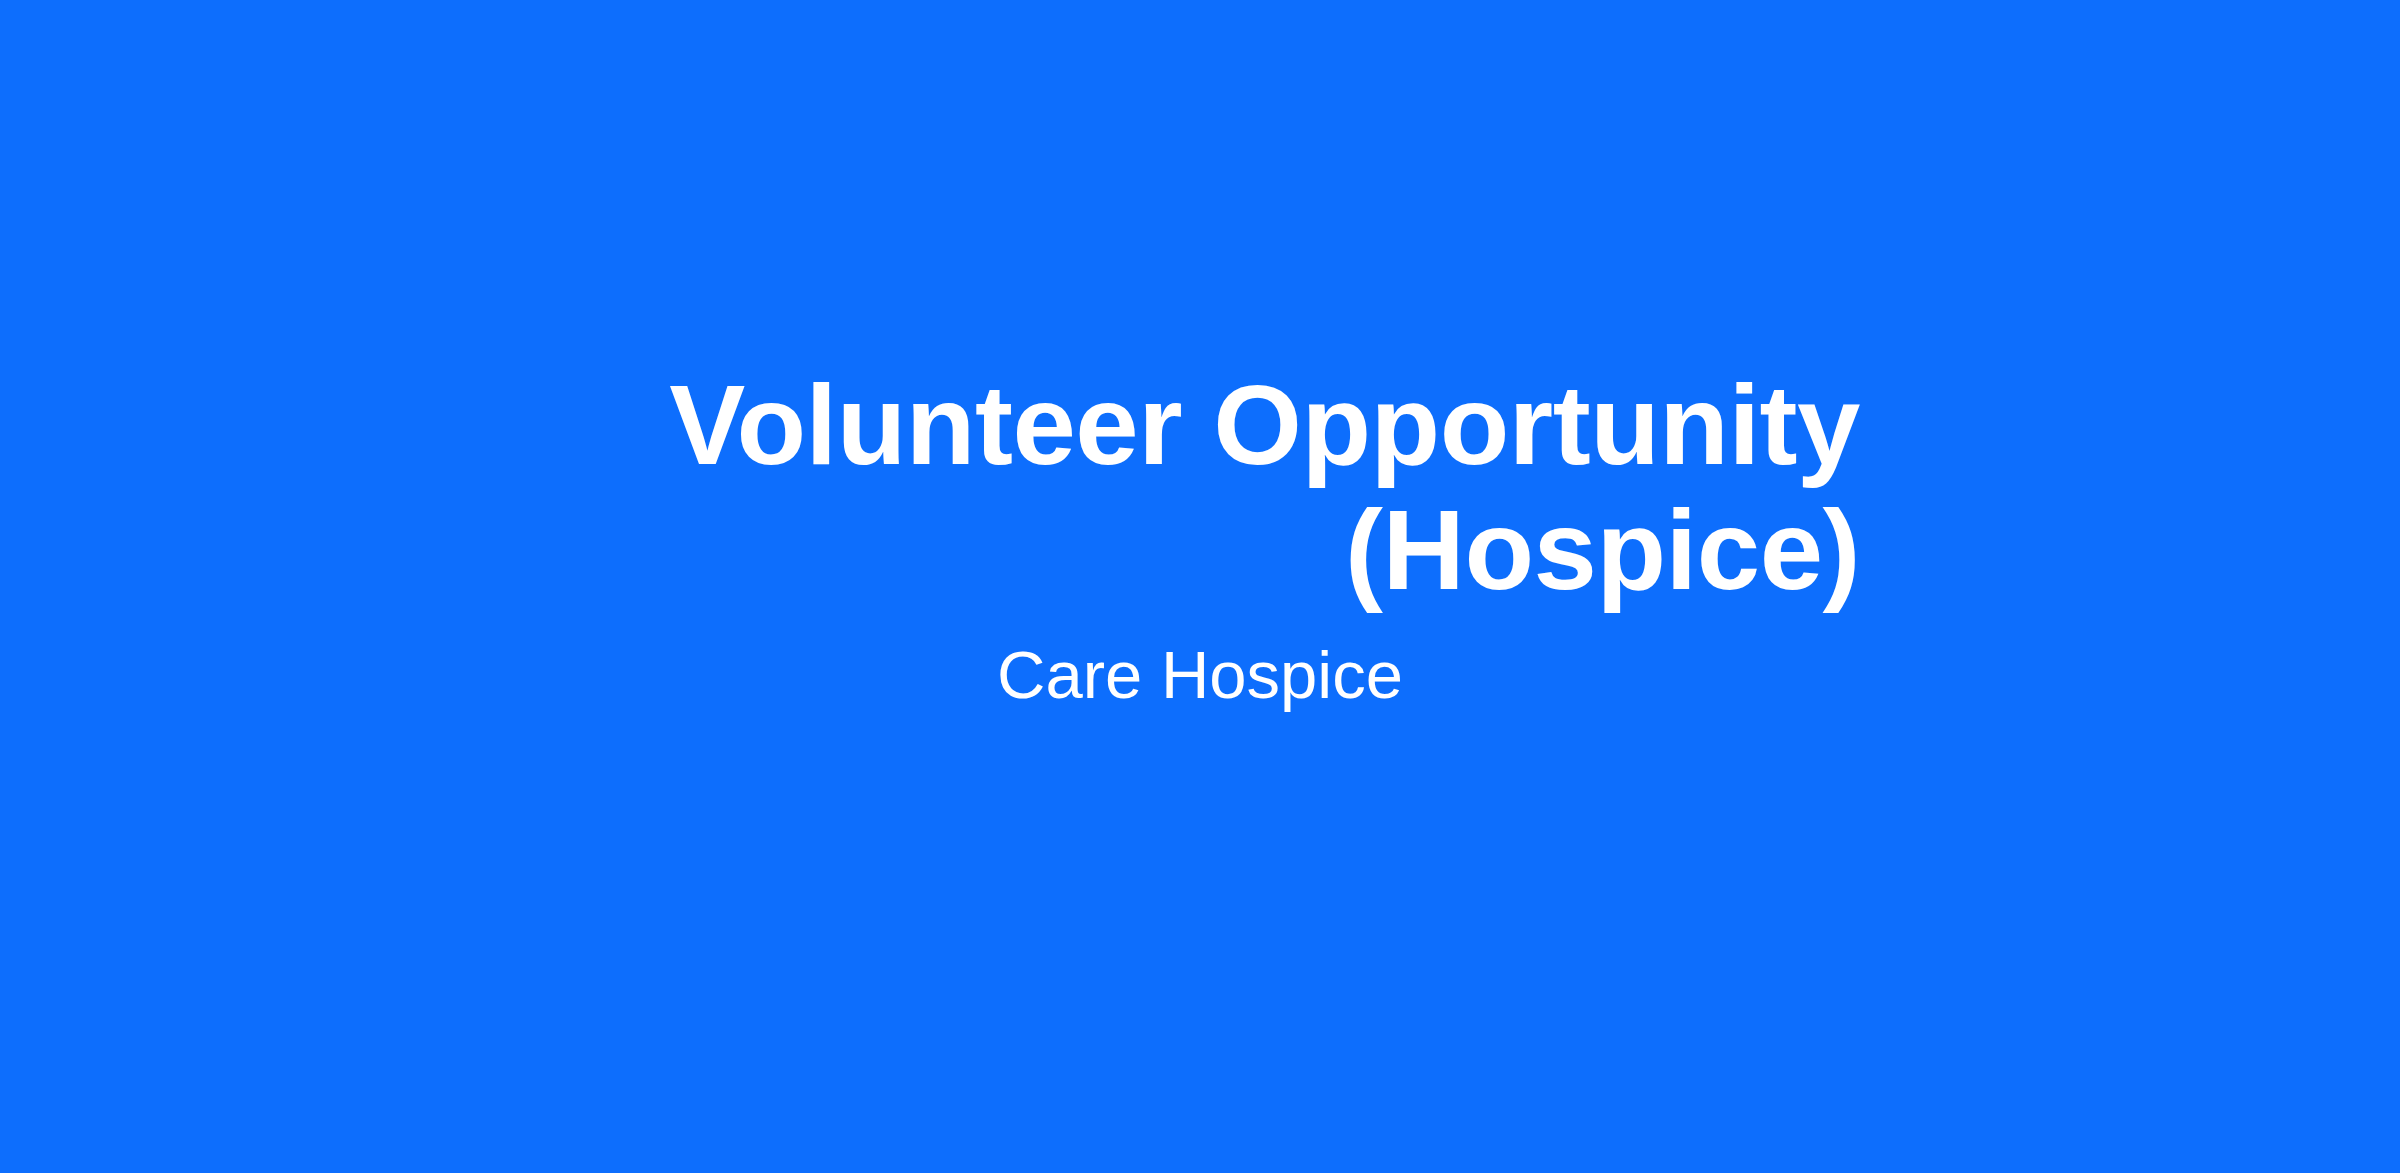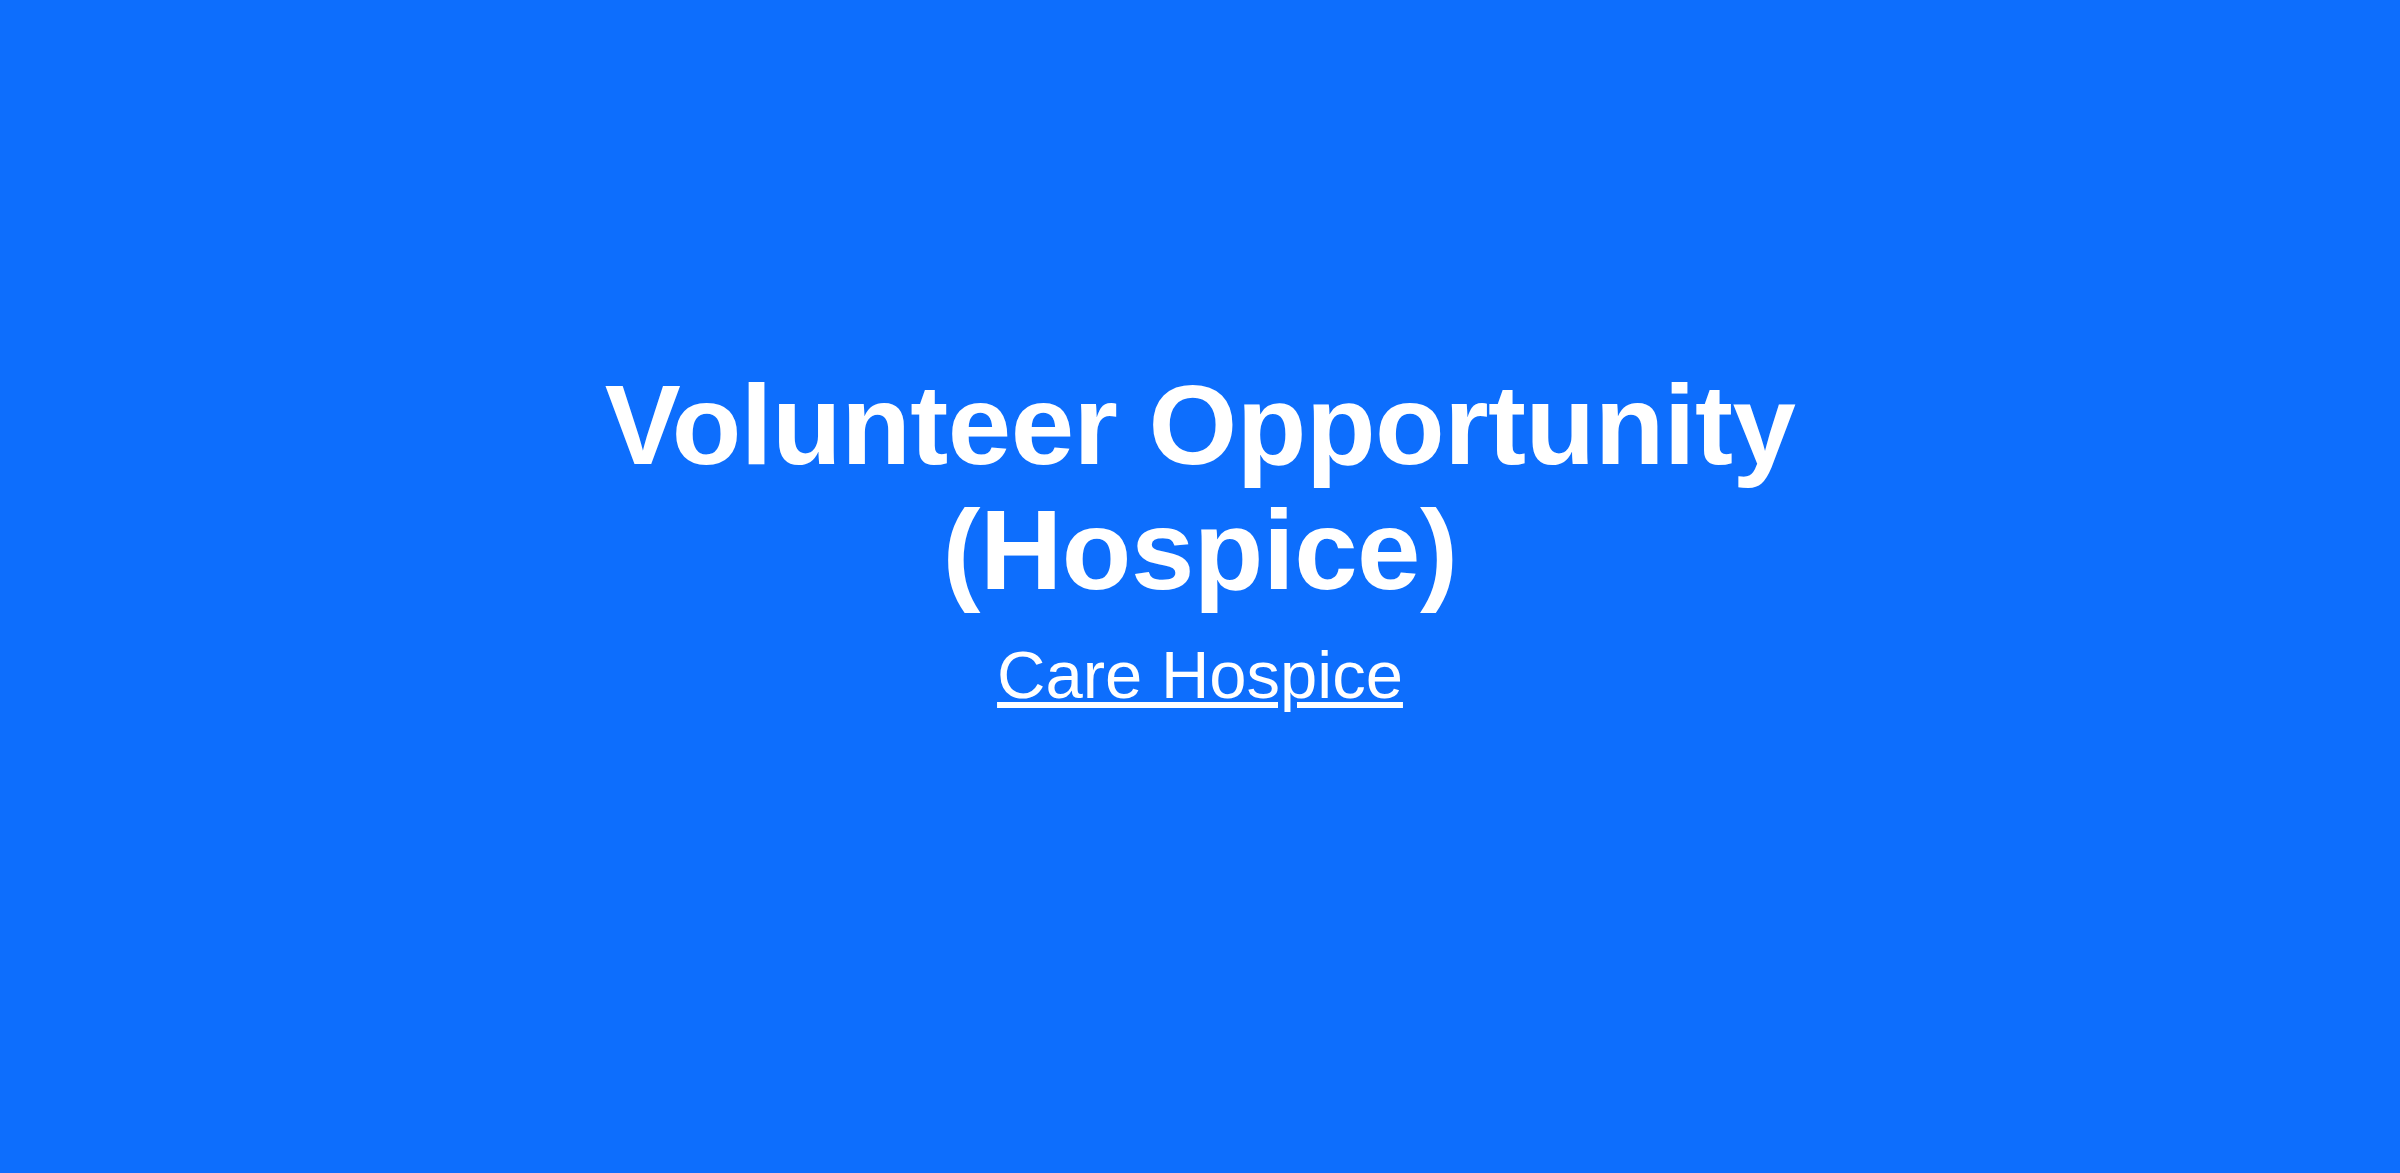--- a/index.html
+++ b/index.html
@@ -21,21 +21,21 @@
   .hero {
     position: relative;
     box-sizing: border-box;
     width: 2400px;
     height: 1173px;
     background-color: #0d6efd;
     display: flex;
     flex-direction: column;
     align-items: center;
     justify-content: center;
-    text-align: center;
+    text-align: right;
     padding: 0 120px;
   }
 
   
   .hero-inner {
     position: relative;
     width: 100%;
     max-width: 1700px;
     display: flex;
     flex-direction: column;
@@ -68,17 +68,17 @@
 </style>
 </head>
 <body style="background: rgb(13, 110, 253);">
 
 <div class="hero" style="background-color: rgb(13, 110, 253);">
 
   <div class="hero-inner">
 
     <h1 class="hero-title" style="color: rgb(255, 255, 255);">Volunteer Opportunity (Hospice)</h1>
 
-    <div class="hero-subtitle" style="color: rgb(255, 255, 255); text-decoration: underline;">Care Hospice</div>
+    <div class="hero-subtitle" style="color: rgb(255, 255, 255);">Care Hospice</div>
 
   </div>
 
 </div>
 
 </body></html>

